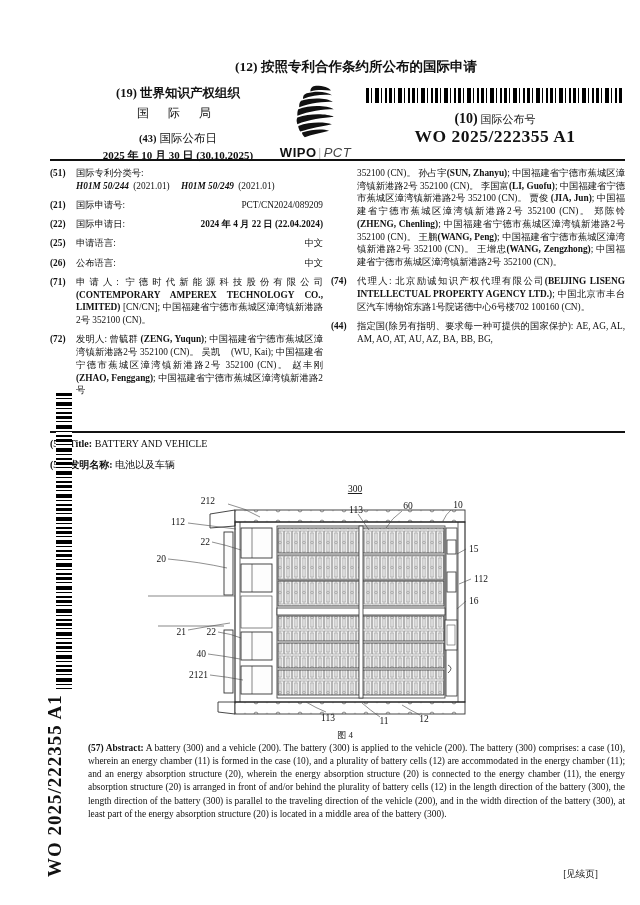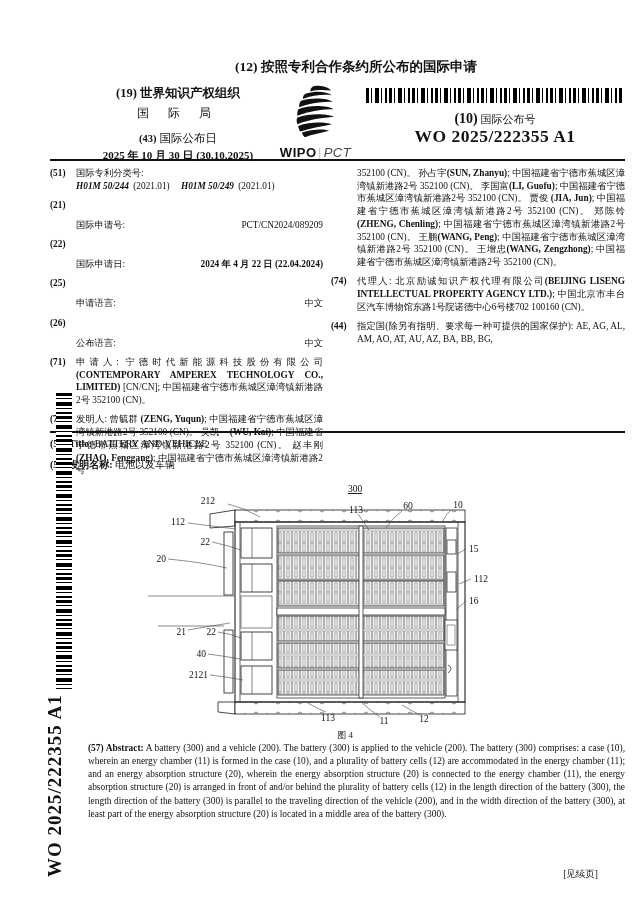--- a/index.html
+++ b/index.html
@@ -33,21 +33,21 @@
   .rule { position:absolute; left:50px; width:575px; border-top:2px solid #111; }
   .rule-1 { top:159px; }
   .rule-2 { top:431px; }
   
   .col { position:absolute; top:167px; font-size:9.3px; line-height:1.37; text-align:justify; }
   .col-left  { left:50px;  width:273px; }
   .col-right { left:331px; width:294px; }
   .item { display:flex; margin-bottom:6.5px; }
   .item .tag { flex:0 0 26px; font-weight:bold; }
   .item .bd { flex:1; }
-  .kv { display:flex; justify-content:space-between;margin-top:20px; }
+  .kv { display:flex; justify-content:space-between; }
   .kv .v { text-align:right; white-space:nowrap; }
   .ipc-row span { margin-right:2px; }
   .cont { margin-left:26px; margin-bottom:6.5px; }
   
   .title-en { position:absolute; top:438px; left:50px; width:575px; font-size:10px; }
   .title-zh { position:absolute; top:458px; left:50px; width:575px; font-size:10px; }
   .t-label { font-weight:bold; }
   
   .figure { position:absolute; top:480px; left:140px; width:370px; height:262px; }
   .figure svg { width:100%; height:100%; }
@@ -138,21 +138,21 @@
         <span>公布语言:</span>
         <span class="v">中文</span>
       </span>
     </div>
     <div class="item">
       <span class="tag">(71)</span>
       <span class="bd"><span>申请人: 宁德时代新能源科技股份有限公司 </span><span style="font-weight: bold;">(CONTEMPORARY AMPEREX TECHNOLOGY CO., LIMITED)</span><span> [CN/CN]; 中国福建省宁德市蕉城区漳湾镇新港路2号 352100 (CN)。</span></span>
     </div>
     <div class="item">
       <span class="tag">(72)</span>
-      <span class="bd"><span>发明人: 曾毓群 </span><span style="font-weight: bold;">(ZENG, Yuqun)</span><span>; 中国福建省宁德市蕉城区漳湾镇新港路2号 352100 (CN)。 吴凯 </span><span style="font-weight: bold; padding-left: 8px;">(WU, Kai)</span><span>; 中国福建省宁德市蕉城区漳湾镇新港路2号 352100 (CN)。 赵丰刚</span><span style="font-weight: bold;">(ZHAO, Fenggang)</span><span>; 中国福建省宁德市蕉城区漳湾镇新港路2号</span></span>
+      <span class="bd"><span>发明人: 曾毓群 </span><span style="font-weight: bold;">(ZENG, Yuqun)</span><span>; 中国福建省宁德市蕉城区漳湾镇新港路2号 352100 (CN)。 吴凯 </span><span style="font-weight: normal; padding-left: 8px;">(WU, Kai)</span><span>; 中国福建省宁德市蕉城区漳湾镇新港路2号 352100 (CN)。 赵丰刚</span><span style="font-weight: bold;">(ZHAO, Fenggang)</span><span>; 中国福建省宁德市蕉城区漳湾镇新港路2号</span></span>
     </div>
   </div>
 
   <div class="col col-right">
     <div class="cont"><span>352100 (CN)。 孙占宇</span><span style="font-weight: bold;">(SUN, Zhanyu)</span><span>; 中国福建省宁德市蕉城区漳湾镇新港路2号 352100 (CN)。 李国富</span><span style="font-weight: bold;">(LI, Guofu)</span><span>; 中国福建省宁德市蕉城区漳湾镇新港路2号 352100 (CN)。 贾俊 </span><span style="font-weight: bold;">(JIA, Jun)</span><span>; 中国福建省宁德市蕉城区漳湾镇新港路2号 352100 (CN)。 郑陈铃</span><span style="font-weight: bold;">(ZHENG, Chenling)</span><span>; 中国福建省宁德市蕉城区漳湾镇新港路2号 352100 (CN)。 王鹏</span><span style="font-weight: bold;">(WANG, Peng)</span><span>; 中国福建省宁德市蕉城区漳湾镇新港路2号 352100 (CN)。 王增忠</span><span style="font-weight: bold;">(WANG, Zengzhong)</span><span>; 中国福建省宁德市蕉城区漳湾镇新港路2号 352100 (CN)。</span></div>
     <div class="item">
       <span class="tag">(74)</span>
       <span class="bd"><span>代理人: 北京励诚知识产权代理有限公司</span><span style="font-weight: bold;">(BEIJING LISENG INTELLECTUAL PROPERTY AGENCY LTD.)</span><span>; 中国北京市丰台区汽车博物馆东路1号院诺德中心6号楼702 100160 (CN)。</span></span>
     </div>
     <div class="item">

